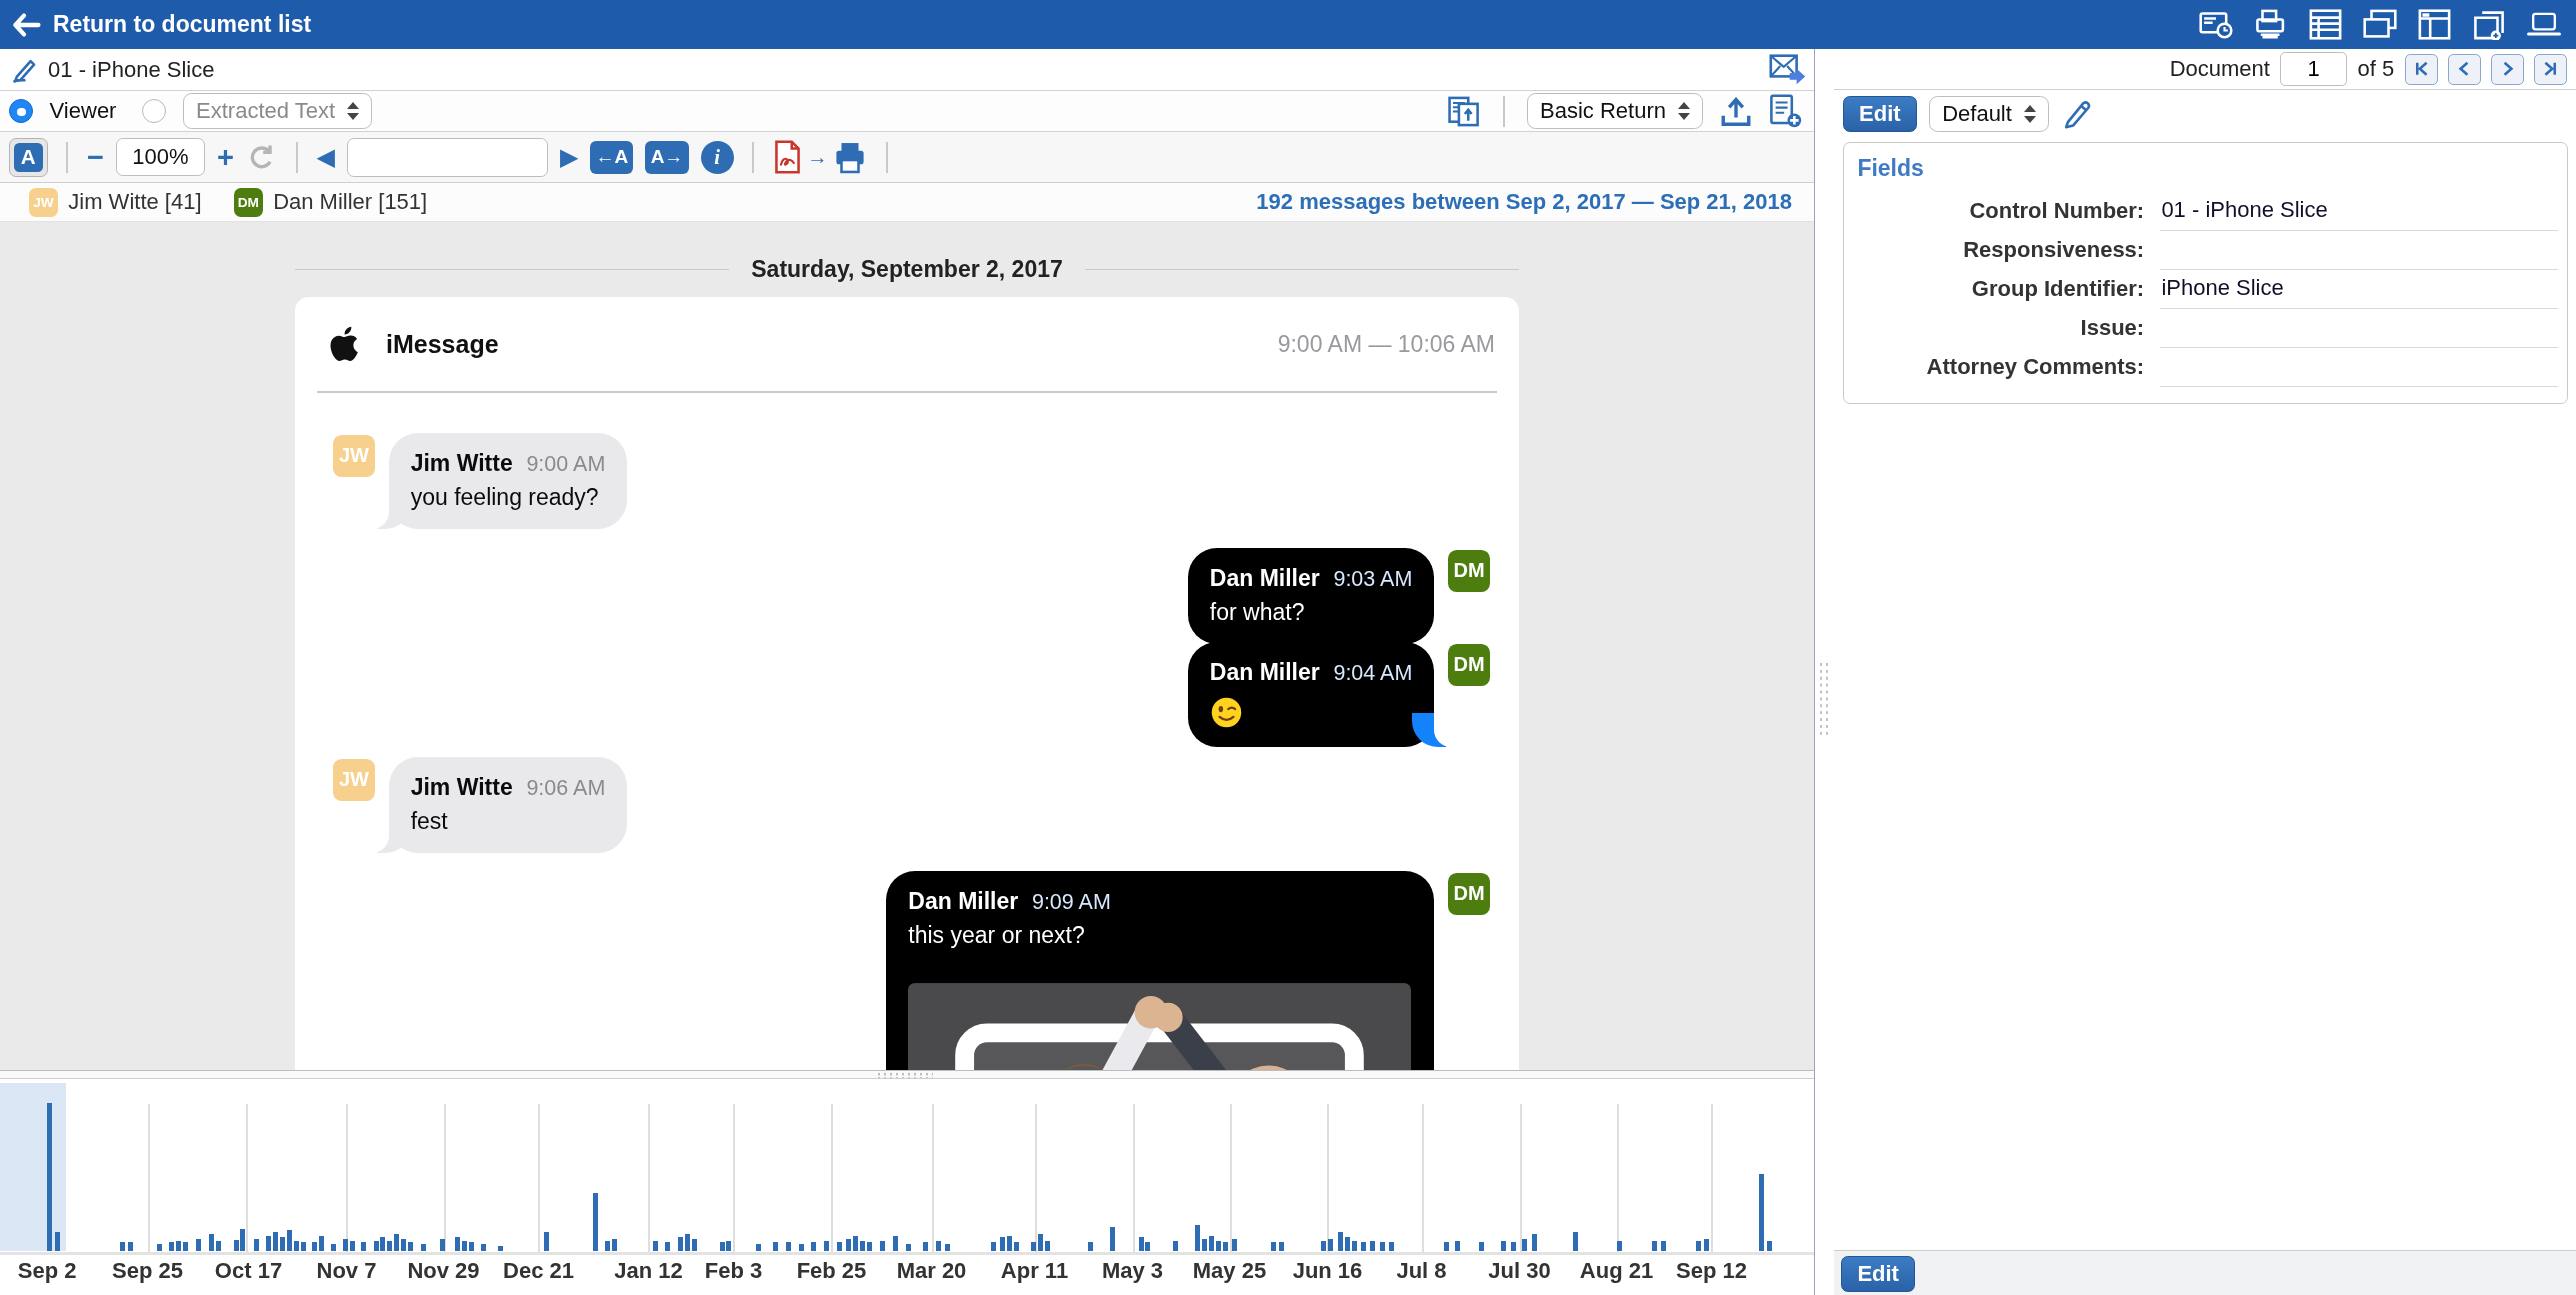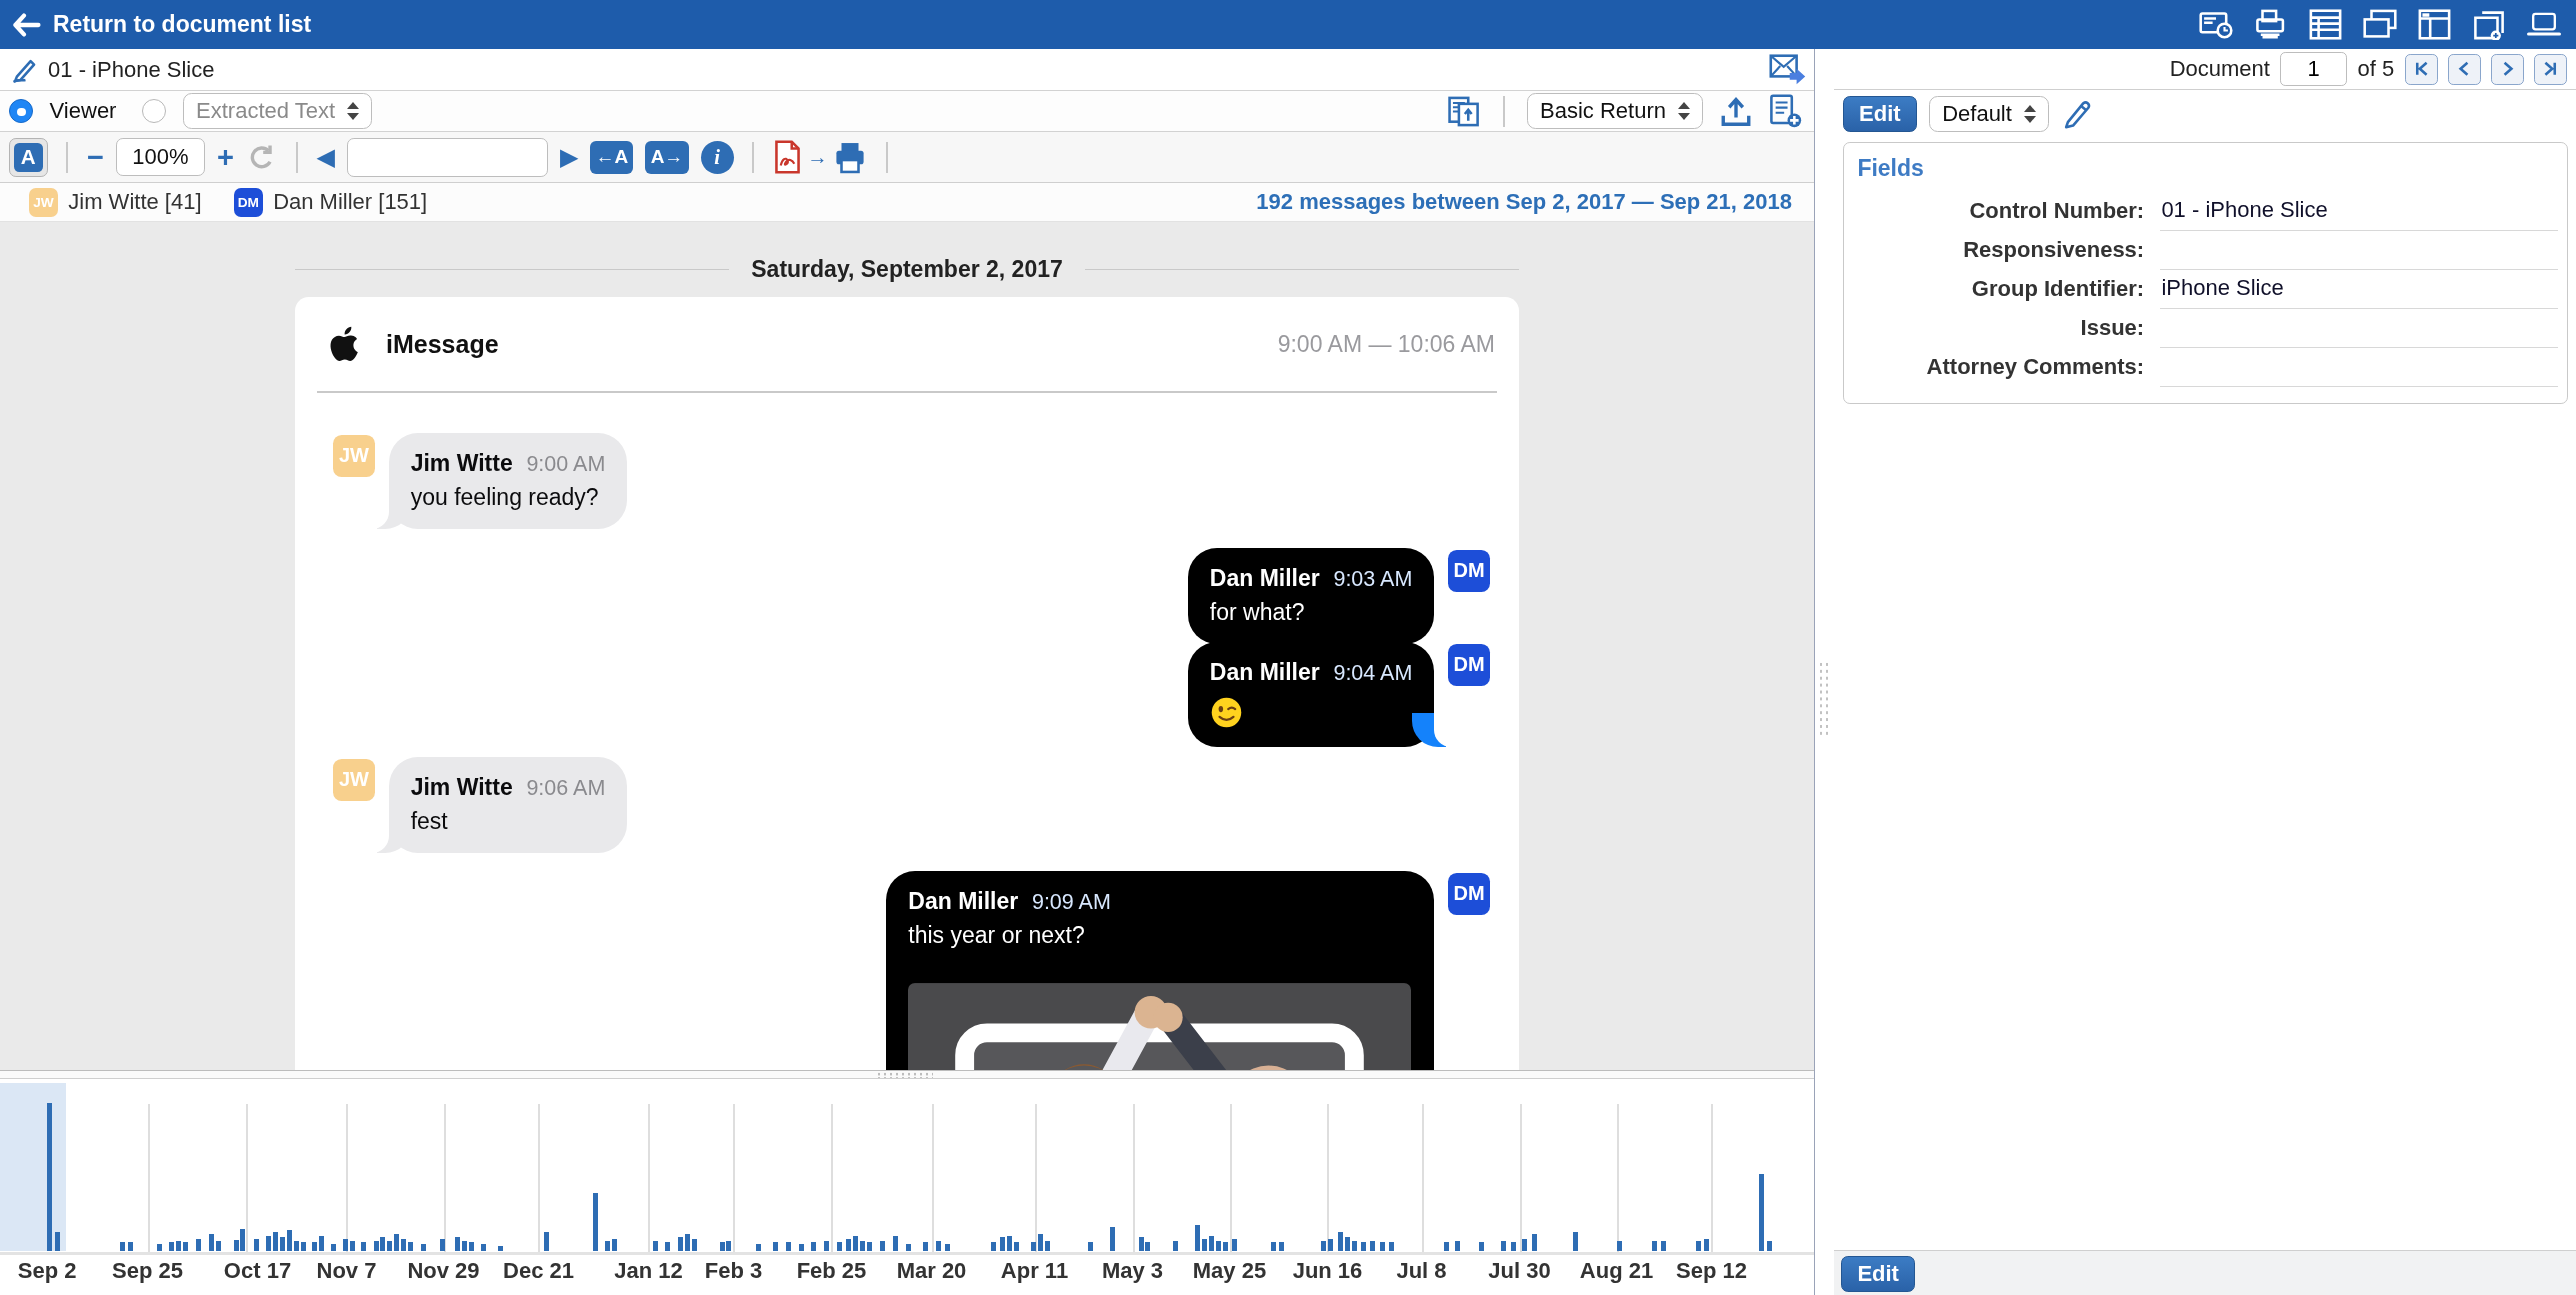--- a/index.html
+++ b/index.html
@@ -70,21 +70,21 @@
   .svc-name { font-size:25px; font-weight:bold; color:#111; }
   .time-range { margin-left:auto; font-size:23px; color:#9a9a9e; }
   .card-divider { height:1.7px; background:#c9c9c9; margin:0 22px; }
 
   .msg { position:absolute; display:flex; gap:13.7px; align-items:flex-start; }
   .msg.left { left:38px; }
   .msg.right { right:29px; flex-direction:row; }
   .cavatar { width:42px; height:42px; border-radius:8.6px; color:#fff; font-weight:bold; font-size:20px;
              display:flex; align-items:center; justify-content:center; margin-top:1.7px; flex:0 0 auto; }
   .av-jw { background:#f8d08d; }
-  .av-dm { background:#1d4ed8; }
+  .av-dm { background:#4d7c0f; }
   .bubble { position:relative; border-radius:29px; padding:13.7px 22px 15.5px; max-width:601px; }
   .bubble .meta { display:flex; align-items:baseline; gap:13.7px; line-height:33px; white-space:nowrap; }
   .bubble .author { font-weight:bold; font-size:23px; }
   .bubble .mtime { font-size:21.5px; }
   .bubble .mtext { font-size:23px; line-height:33px; }
   .bubble.gray { background:#e9e9eb; color:#0b0b0d; }
   .bubble.gray .mtime { color:#8a8a8e; }
   .bubble.blue { background:#000000; color:#fff; }
   .bubble.blue .mtime { color:#d8e8ff; }
   
@@ -406,21 +406,21 @@
   <div class="h-splitter">
     <span class="hgrip"></span>
   </div>
 
   <section class="timeline">
       <div class="tl-selection" style="left: 0px; width: 66px;"></div>
       <div class="tl-label" style="left: -4.3px;">Sep 2</div>
       <div class="tl-grid" style="left: 148px;"></div>
       <div class="tl-label" style="left: 96px;">Sep 25</div>
       <div class="tl-grid" style="left: 246px;"></div>
-      <div class="tl-label" style="left: 206px;">Oct 17</div>
+      <div class="tl-label" style="left: 197px;">Oct 17</div>
       <div class="tl-grid" style="left: 346px;"></div>
       <div class="tl-label" style="left: 295px;">Nov 7</div>
       <div class="tl-grid" style="left: 444px;"></div>
       <div class="tl-label" style="left: 392px;">Nov 29</div>
       <div class="tl-grid" style="left: 538px;"></div>
       <div class="tl-label" style="left: 487px;">Dec 21</div>
       <div class="tl-grid" style="left: 648px;"></div>
       <div class="tl-label" style="left: 597px;">Jan 12</div>
       <div class="tl-grid" style="left: 733px;"></div>
       <div class="tl-label" style="left: 682px;">Feb 3</div>

